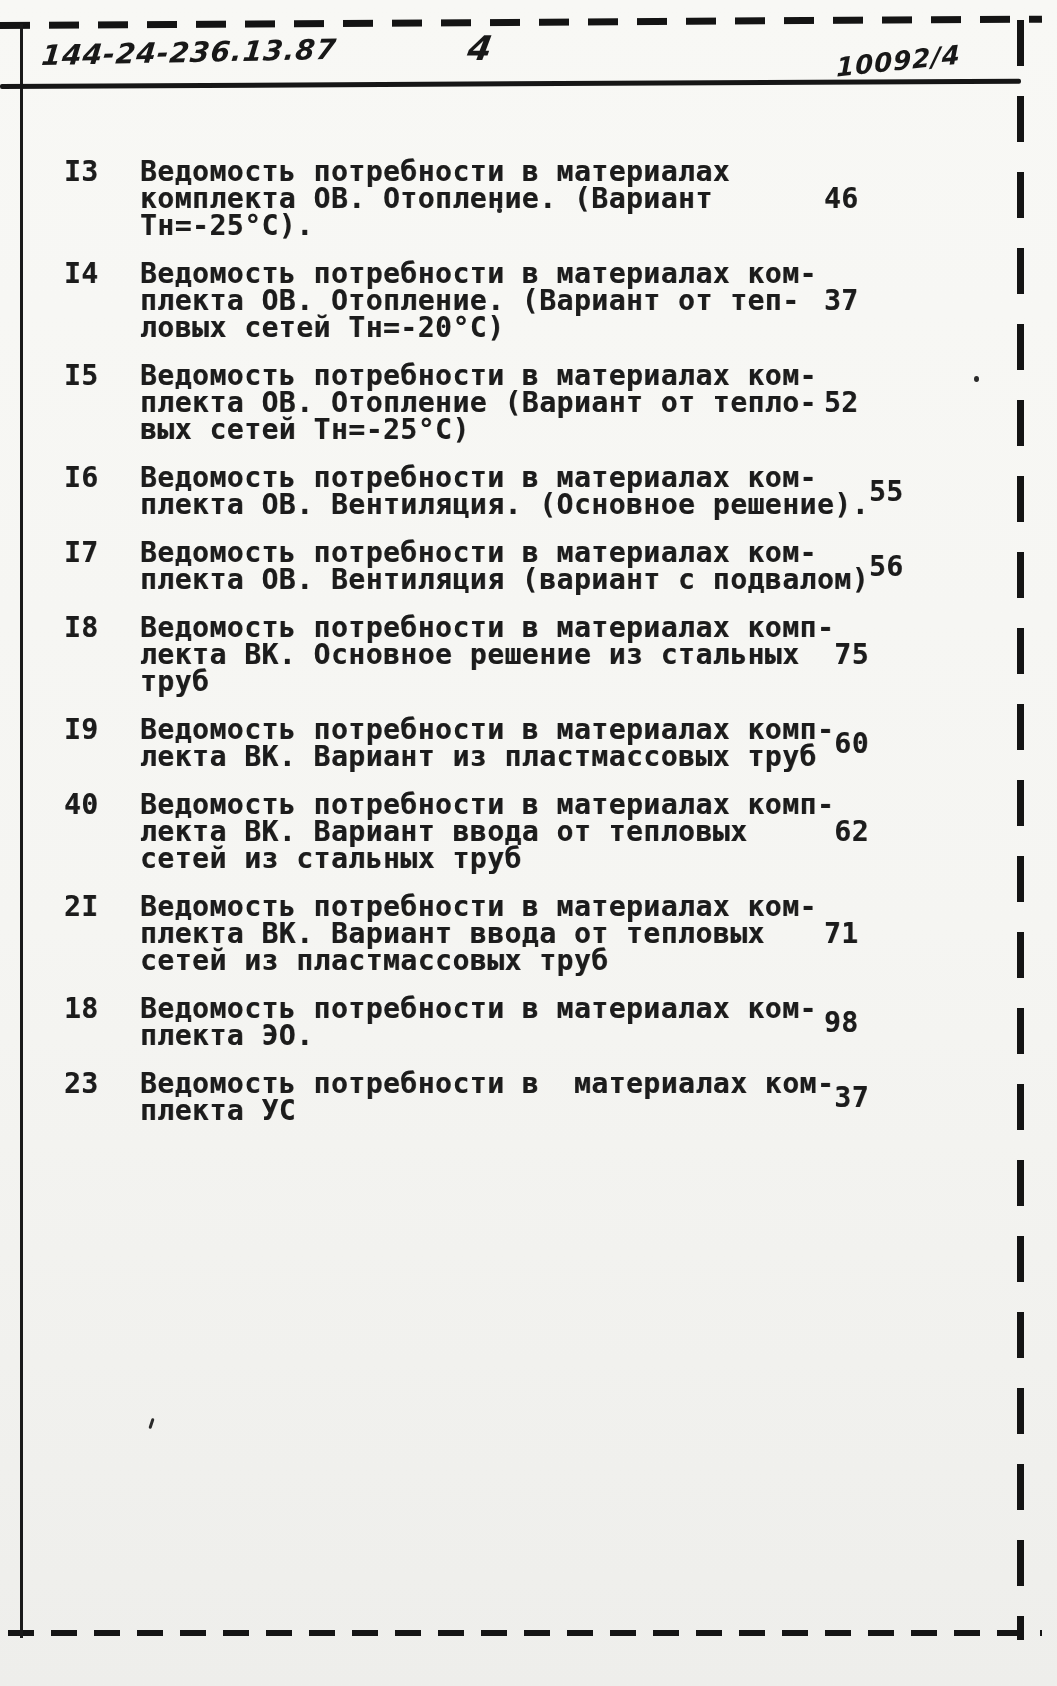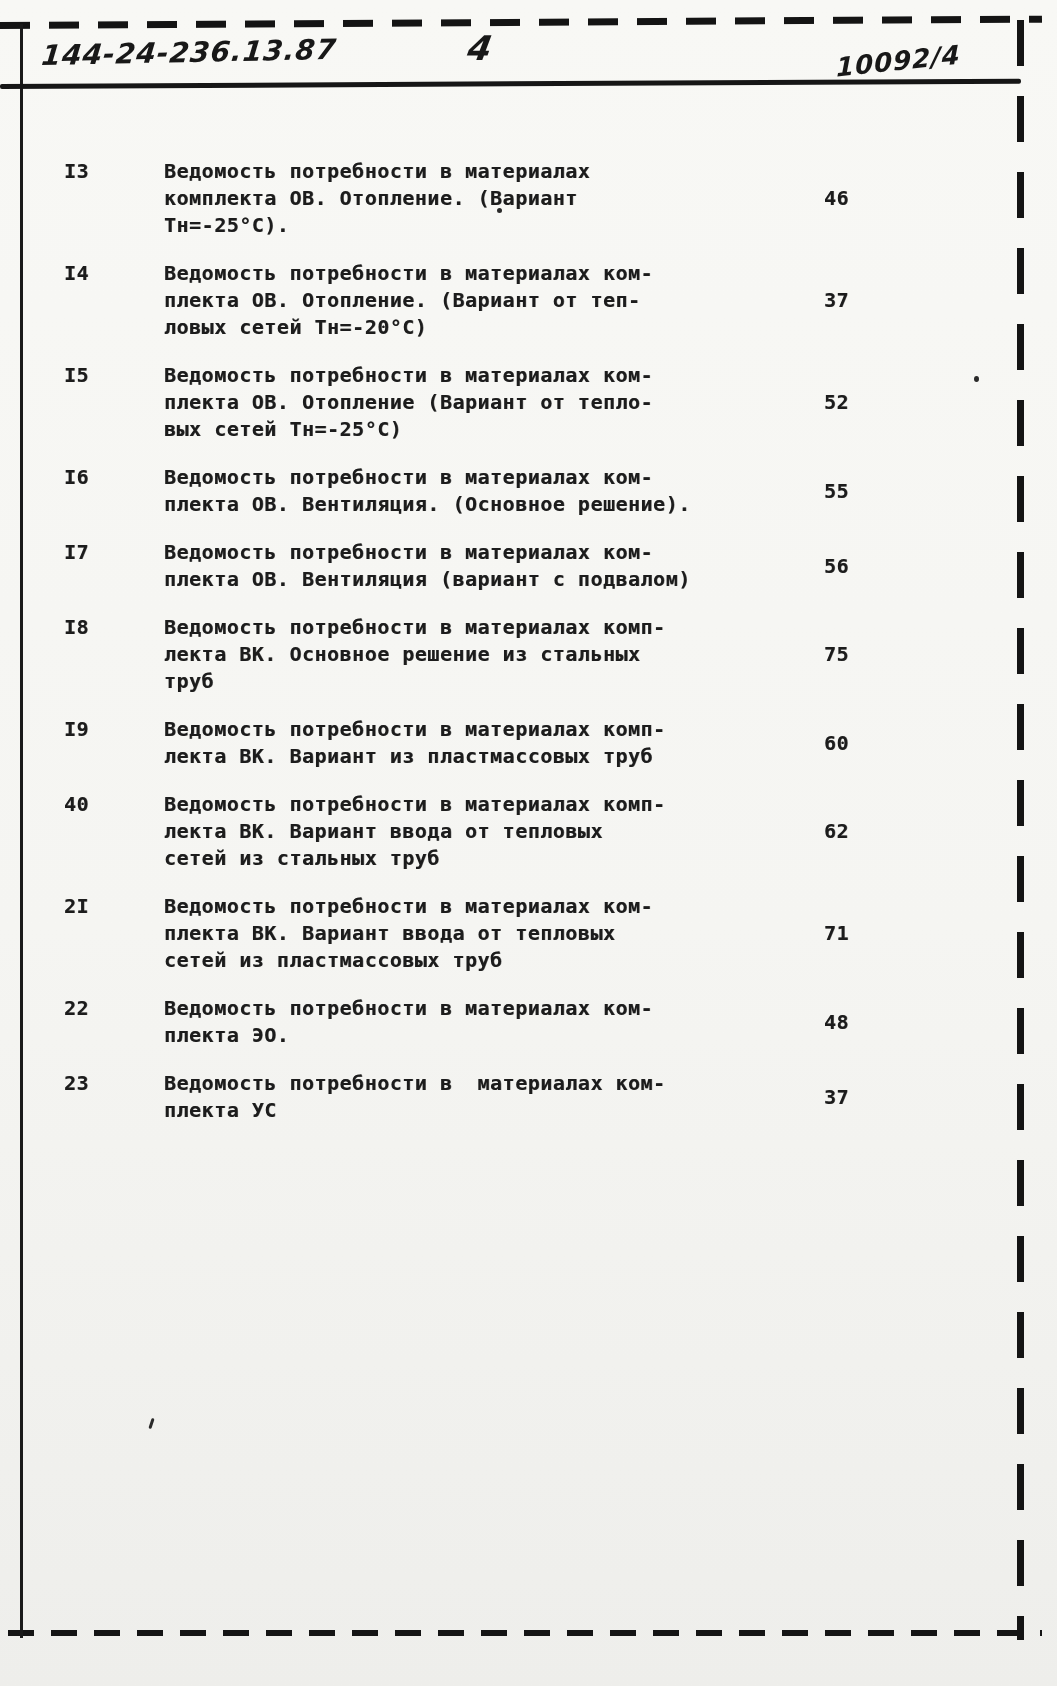--- a/index.html
+++ b/index.html
@@ -49,26 +49,26 @@
   .header-pageno  { left:468px; top:28px; font-size:34px;
                     transform:skewX(-10deg); }
   .header-archive { left:836px; top:46px; font-size:26px; letter-spacing:1px;
                     transform:rotate(-6deg) skewX(-6deg); }
 
   
   .toc { position:absolute; left:64px; top:158px; width:822px; }
   .row {
     display:flex; align-items:center;
     margin-bottom:21px;
-    font-size:20px; line-height:27px; font-weight:700;
+    font-size:28px; line-height:27px; font-weight:700;
     letter-spacing:0.5px;
     text-shadow:0.5px 0.3px 0 rgba(25,25,25,0.55);
   }
   .num { flex:none; width:76px; align-self:flex-start; }
-  .txt { flex:1; white-space:pre;margin-left:24px; }
+  .txt { flex:1; white-space:pre; }
   .pg  { flex:none; width:62px; text-align:left; }
 
   
   .speck { position:absolute; background:#2a2a2a; border-radius:50%; }
   .speck-a { left:497px; top:208px;  width:5px; height:5px; }
   .speck-b { left:974px; top:376px;  width:5px; height:6px; }
   .speck-c { left:150px; top:1418px; width:3px; height:11px;
              border-radius:2px; transform:rotate(18deg); }
 </style>
 </head>
@@ -151,24 +151,24 @@
 
     <div class="row">
       <div class="num">2I</div>
       <div class="txt">Ведомость потребности в материалах ком-
 плекта ВК. Вариант ввода от тепловых
 сетей из пластмассовых труб</div>
       <div class="pg">71</div>
     </div>
 
     <div class="row">
-      <div class="num">22</div>
+      <div class="num">18</div>
       <div class="txt">Ведомость потребности в материалах ком-
 плекта ЭО.</div>
-      <div class="pg">48</div>
+      <div class="pg">98</div>
     </div>
 
     <div class="row">
       <div class="num">23</div>
       <div class="txt">Ведомость потребности в  материалах ком-
 плекта УС</div>
       <div class="pg">37</div>
     </div>
 
   </div>

